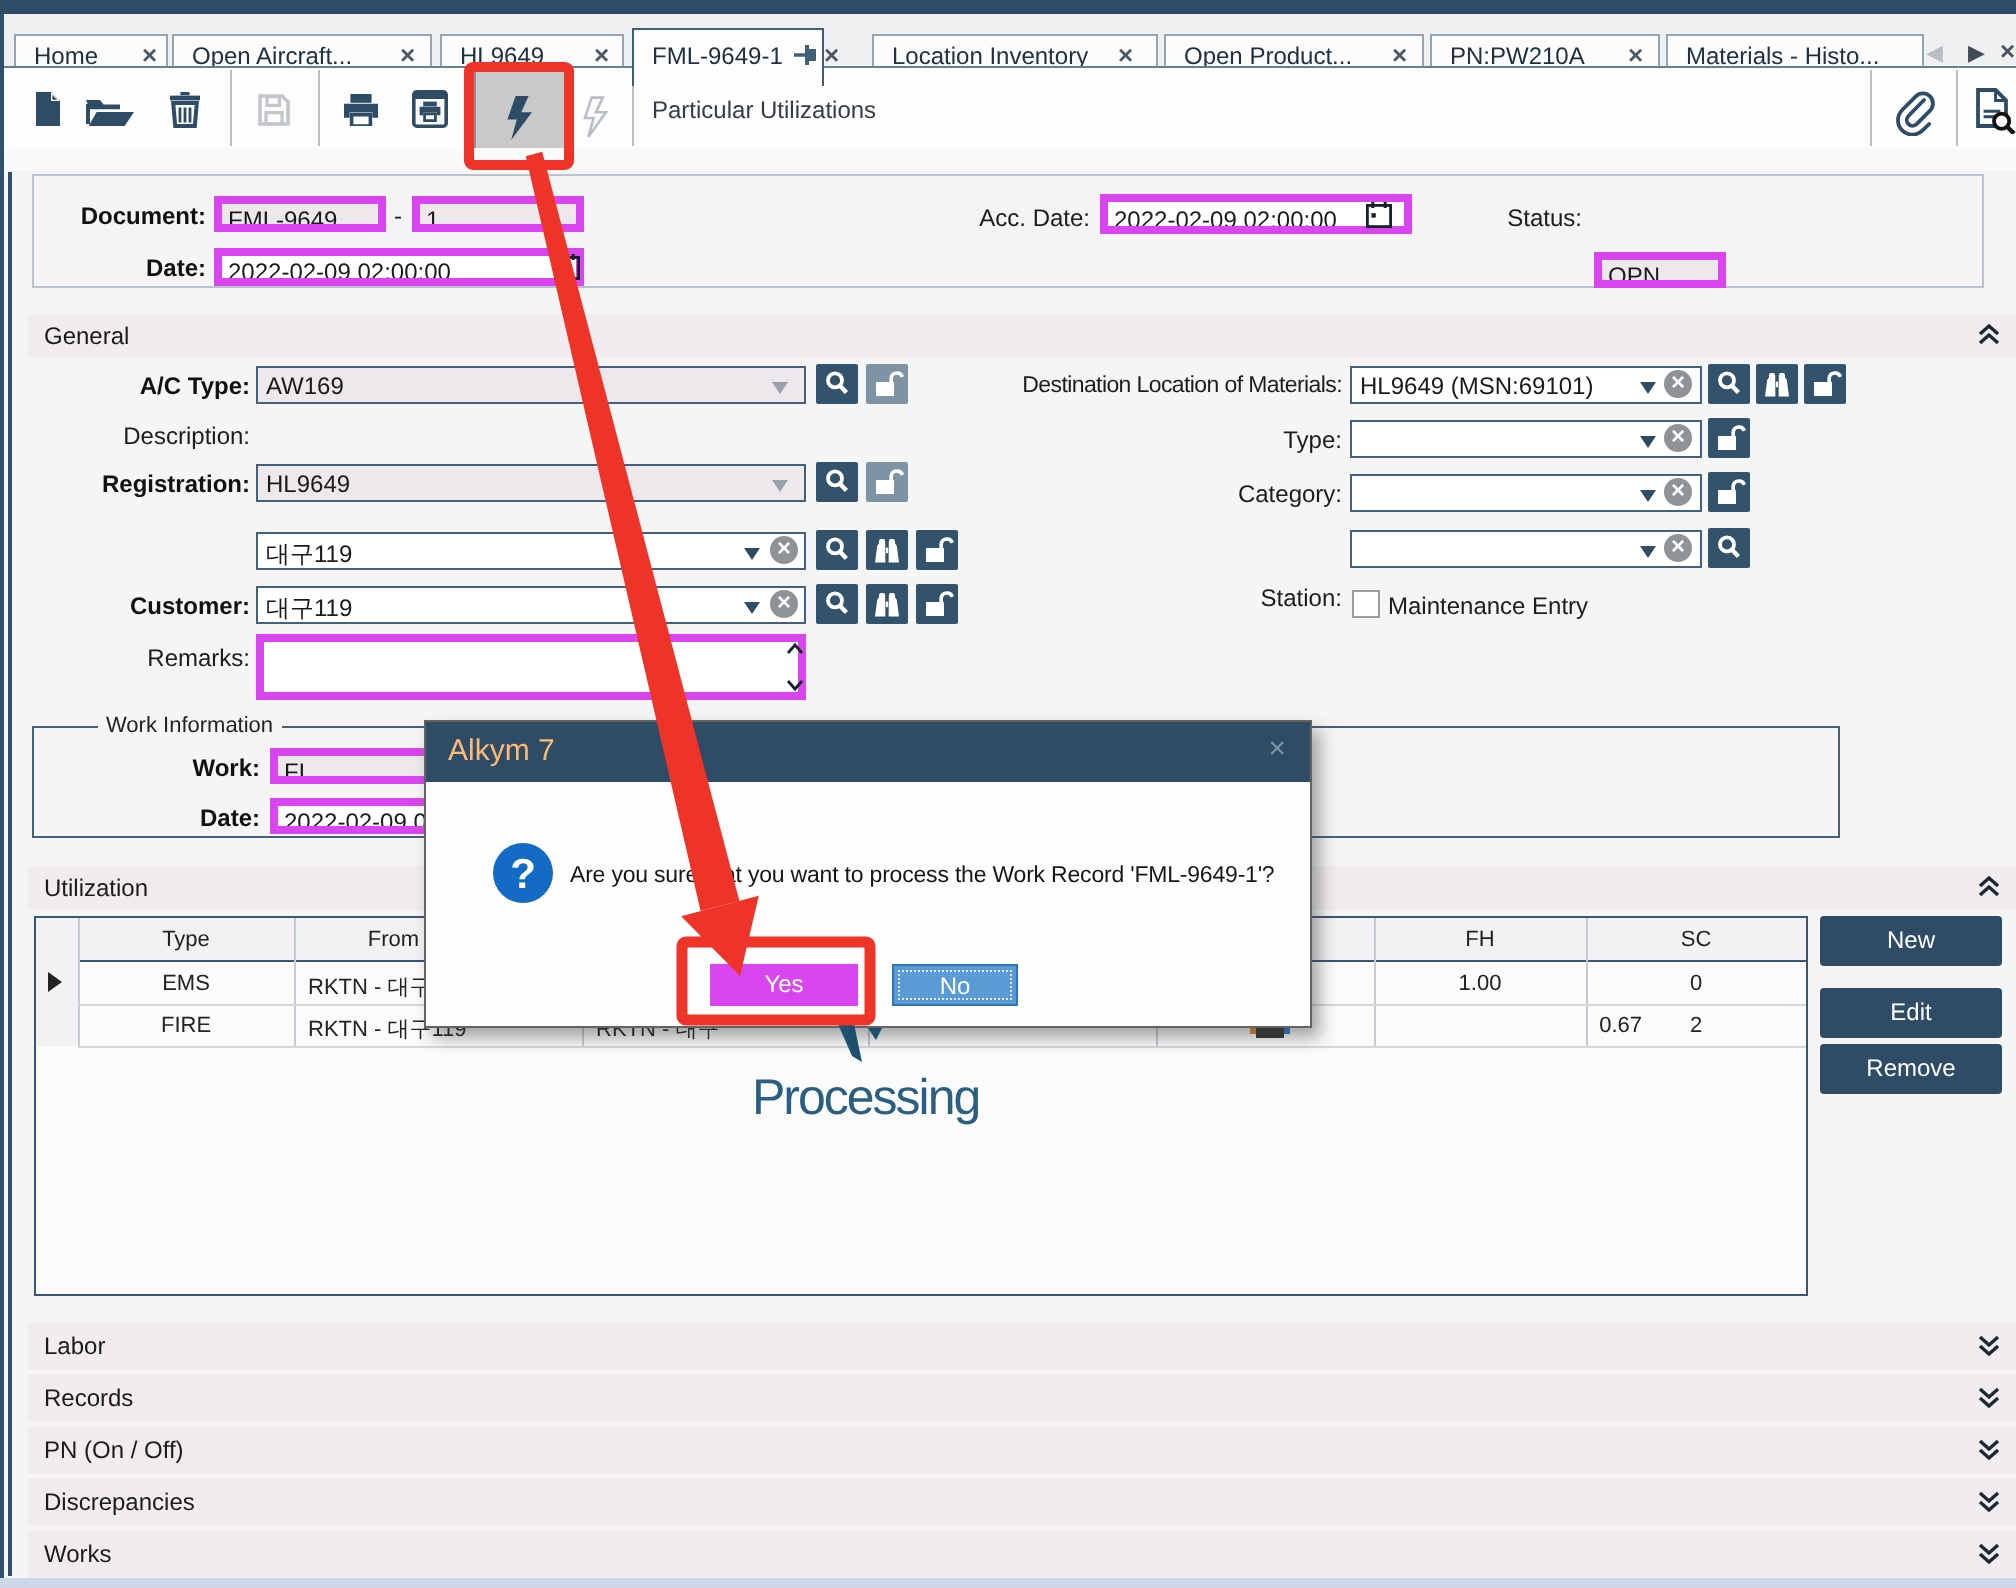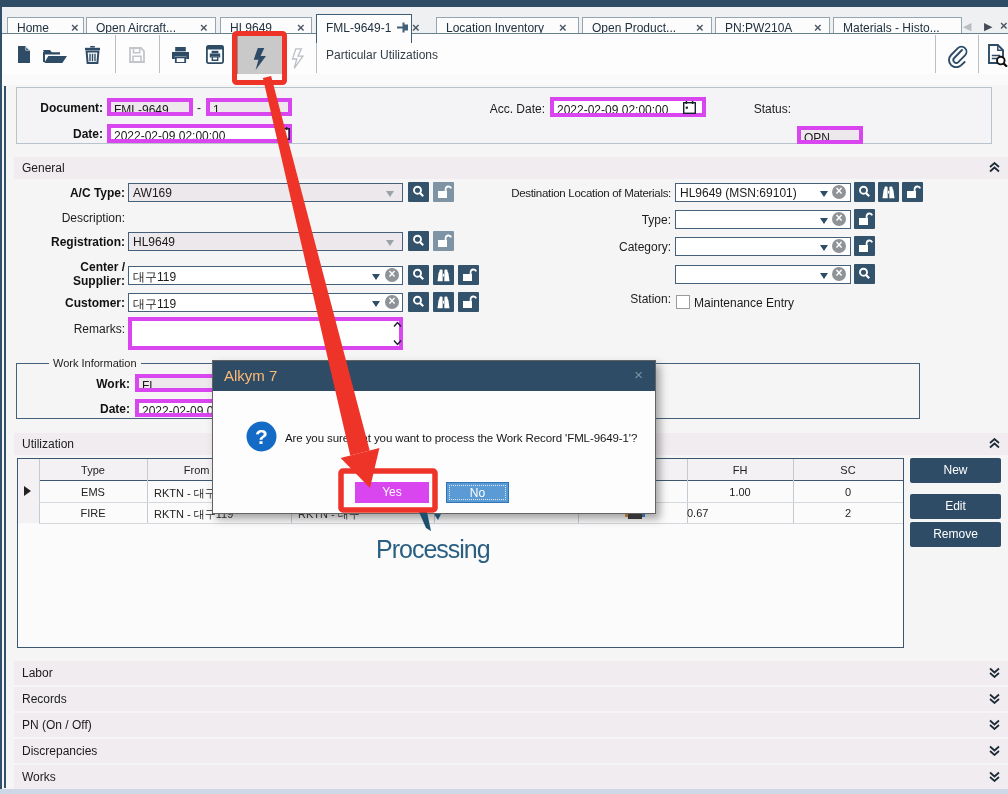--- a/index.html
+++ b/index.html
@@ -249,21 +249,20 @@
         <path d="M12 10.9 L15.2 14.3" stroke="#fff" stroke-width="2.2"></path>
       </svg>
     </div>
   <div class="sq lite" style="left:433px;top:231px;">
       <svg width="21" height="20" viewBox="0 0 21 20">
         <rect x="5" y="9" width="9" height="7" fill="#fff"></rect>
         <path d="M12.6 9 V7 a2.9 2.9 0 0 1 5.6 -0.6" fill="none" stroke="#fff" stroke-width="1.8"></path>
       </svg>
     </div>
 
-  <div class="lblb" style="left:0;top:260px;width:125px;">Center /<br>Supplier:</div>
   <div class="combo" style="left:128px;top:266px;width:275px;height:19px;">
       <span class="ctx">대구119</span>
     <span class="arr" style="right:22px;top:7px;"></span>
     </div>
   <div class="clr" style="left:385px;top:268px;">×</div>
   <div class="sq" style="left:408px;top:265px;">
       <svg width="21" height="20" viewBox="0 0 21 20">
         <circle cx="9.5" cy="8.2" r="3.5" fill="none" stroke="#fff" stroke-width="1.9"></circle>
         <path d="M12 10.9 L15.2 14.3" stroke="#fff" stroke-width="2.2"></path>
       </svg>
@@ -422,21 +421,21 @@
     <div class="gtext" style="left:136px;top:27px;width:137px;">RKTN - 대구119</div>
     <div class="gtext" style="left:669px;top:27px;width:106px;text-align:center;">1.00</div>
     <div class="gtext" style="left:775px;top:27px;width:110px;text-align:center;">0</div>
 
     <div class="gtext" style="left:21px;top:48px;width:108px;text-align:center;">FIRE</div>
     <div class="gtext" style="left:136px;top:48px;width:137px;">RKTN - 대구119</div>
     <div class="gtext" style="left:280px;top:48px;width:130px;">RKTN - 대구</div>
     <div class="abs" style="left:610px;top:50px;width:14px;height:10px;background:#333;"></div>
     <div class="abs" style="left:607px;top:50px;width:3px;height:8px;background:#e08a2c;"></div>
     <div class="abs" style="left:624px;top:50px;width:3px;height:8px;background:#2d7bd6;"></div>
-    <div class="gtext" style="left:669px;top:48px;width:106px;text-align:left;">0.67</div>
+    <div class="gtext" style="left:669px;top:48px;width:106px;text-align:right;padding-left:28px;">0.67</div>
     <div class="gtext" style="left:775px;top:48px;width:110px;text-align:center;">2</div>
   </div>
   <div class="btn" style="top:458px;">New</div>
   <div class="btn" style="top:494px;">Edit</div>
   <div class="btn" style="top:522px;">Remove</div>
 
   <div class="abs" style="left:376px;top:535px;font-size:25px;color:#2a5f82;letter-spacing:-1px;z-index:2;">Processing</div>
   <svg class="abs" style="left:415px;top:512px;z-index:21;" width="30" height="20" viewBox="0 0 30 20">
     <path d="M4 0 L12 0 L16 19 L11 16 z" fill="#1d506e"></path>
     <path d="M19 2 L26 2 L23 8 z" fill="#1d506e"></path>

